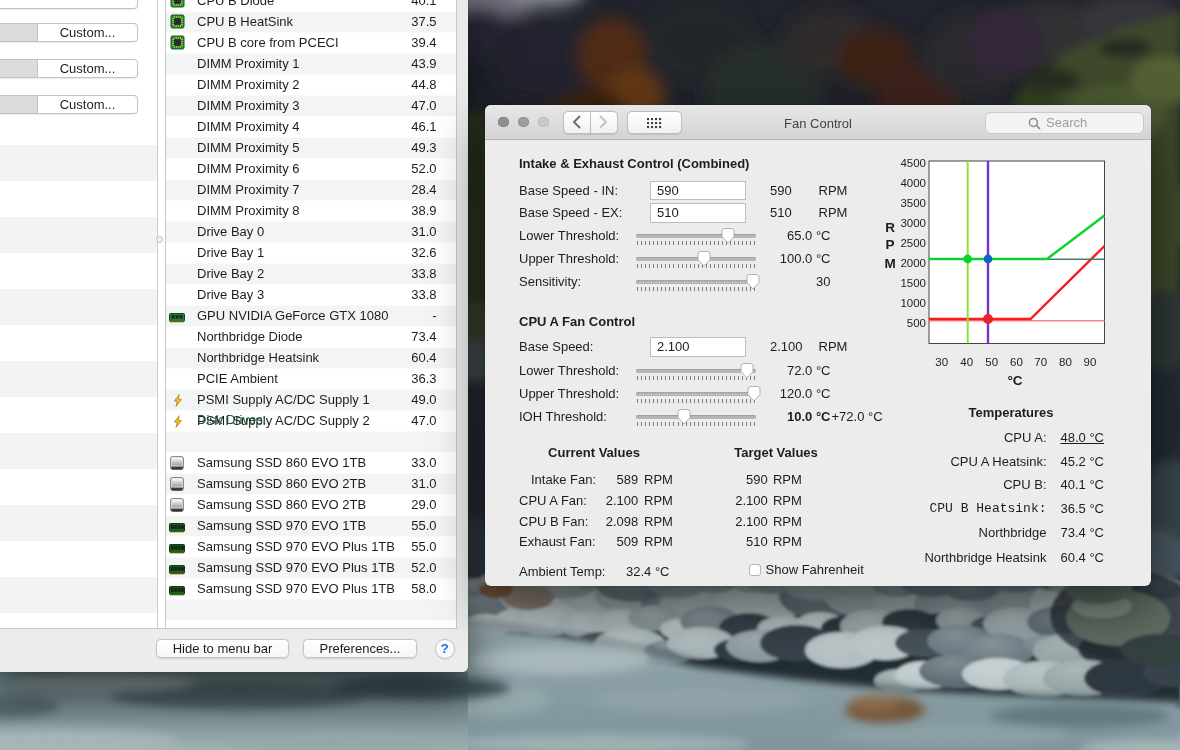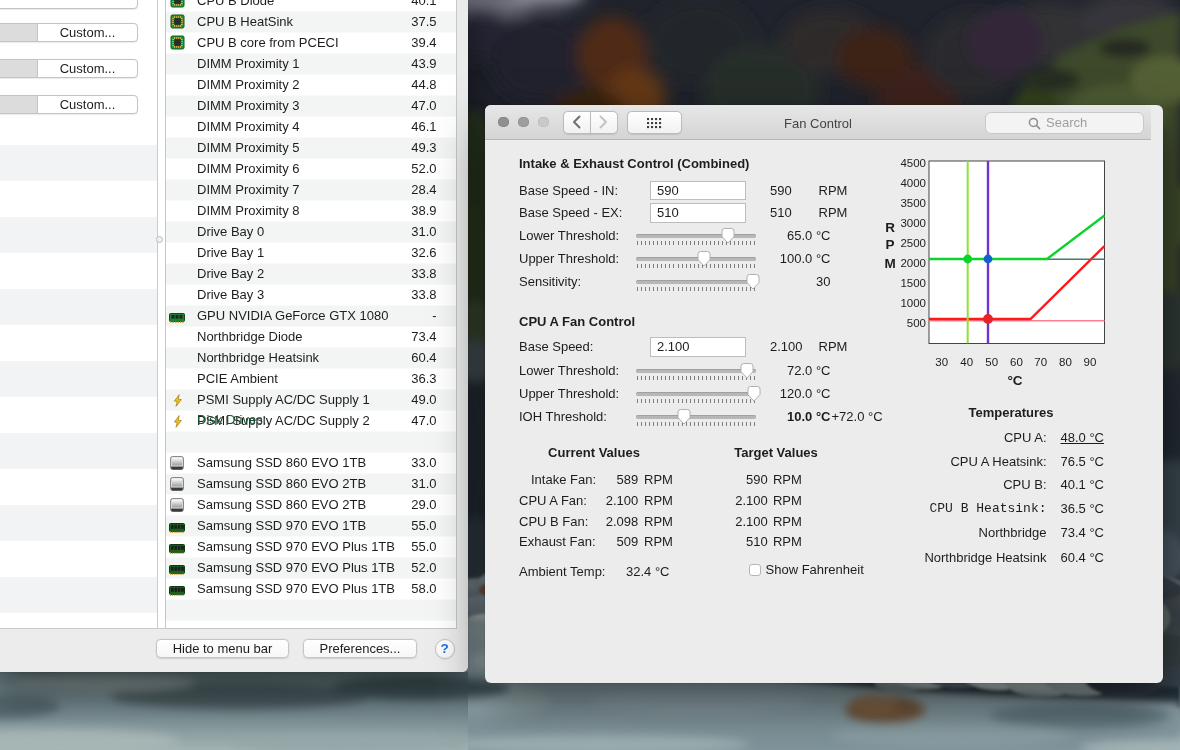--- a/index.html
+++ b/index.html
@@ -26,22 +26,22 @@
  border:1px solid #c6c6c6;border-top:none;box-sizing:border-box;
  background-image:repeating-linear-gradient(to bottom,#f3f4f4 0 21px,#ffffff 21px 42px);
  background-position:0 11.5px;}
 .srow{position:absolute;left:197px;font-size:13px;color:#1d1d1f;line-height:18px;white-space:nowrap;}
 .sval{position:absolute;right:31.5px;font-size:13px;color:#1d1d1f;line-height:18px;text-align:right;}
 .sicon{position:absolute;left:170px;}
 #lbottom{position:absolute;left:0;top:629px;width:468px;height:43px;background:#ececec;border-radius:0 0 6px 0;}
 .btn{position:absolute;background:linear-gradient(#ffffff,#f6f6f6);border:1px solid #c4c4c4;border-radius:4.5px;
  box-shadow:0 .5px 1.5px rgba(0,0,0,.12);font-size:13px;color:#1d1d1f;text-align:center;line-height:17px;box-sizing:border-box;}
 
-#fwin{position:absolute;left:485px;top:105px;width:666px;height:578px;border-radius:6px;
- background:#ececec;box-shadow:0 22px 50px rgba(0,0,0,.55),0 0 1px rgba(0,0,0,.5);padding-left:12px;}
+#fwin{position:absolute;left:485px;top:105px;width:666px;height:481px;border-radius:6px;
+ background:#ececec;box-shadow:0 22px 50px rgba(0,0,0,.55),0 0 1px rgba(0,0,0,.5);}
 #ftitle{position:absolute;left:0;top:0;width:666px;height:35px;border-radius:6px 6px 0 0;
  background:linear-gradient(#e7e7e7,#d4d4d4);border-bottom:1px solid #b6b6b6;box-sizing:border-box;}
 .light{position:absolute;top:11.7px;width:10.6px;height:10.6px;border-radius:50%;}
 .tbtn{position:absolute;top:5.5px;height:23.5px;background:linear-gradient(#ffffff,#f1f1f1);
  border:1px solid #bcbcbc;box-sizing:border-box;box-shadow:0 .5px 1px rgba(0,0,0,.1);}
 #fsearch{position:absolute;left:499.5px;top:7px;width:159.5px;height:22px;border-radius:6px;
  background:#f3f3f3;border:1px solid #c9c9c9;box-sizing:border-box;}
 .input{position:absolute;left:165px;width:95.5px;height:19.5px;background:#fff;border:1px solid #bdbdbd;
  box-sizing:border-box;font-size:13px;color:#1d1d1f;line-height:17.5px;padding-left:6px;}
 .track{position:absolute;left:151px;width:120px;height:4px;background:#b9b9b9;border-radius:2px;
@@ -604,21 +604,21 @@
     <div class="t ra" style="left:202.8px;top:428.3px;width:80px;">510</div>
     <div class="t" style="left:287.9px;top:428.3px;">RPM</div>
     <div class="t" style="left:34px;top:457.5px;">Ambient Temp:</div>
     <div class="t" style="left:141px;top:457.5px;">32.4 °C</div>
     <div class="cbox" style="left:263.5px;top:458.5px;"></div>
     <div class="t" style="left:280.5px;top:455.6px;">Show Fahrenheit</div>
     <div class="t b ca" style="left:446px;top:298.5px;width:160px;">Temperatures</div>
     <div class="t ra" style="left:341.5px;top:324px;width:220px;">CPU A:</div>
     <div class="t ra" style="left:539px;top:324px;width:80px;text-decoration:underline;">48.0 °C</div>
     <div class="t ra" style="left:341.5px;top:347.5px;width:220px;">CPU A Heatsink:</div>
-    <div class="t ra" style="left:539px;top:347.5px;width:80px;">76.5 °C</div>
+    <div class="t ra" style="left:539px;top:347.5px;width:80px;">45.2 °C</div>
     <div class="t ra" style="left:341.5px;top:371px;width:220px;">CPU B:</div>
     <div class="t ra" style="left:539px;top:371px;width:80px;">40.1 °C</div>
     <div class="t ra" style="left:341.5px;top:394.5px;width:220px;font-family:Liberation Mono, monospace;">CPU B Heatsink:</div>
     <div class="t ra" style="left:539px;top:394.5px;width:80px;">36.5 °C</div>
     <div class="t ra" style="left:341.5px;top:418.5px;width:220px;">Northbridge</div>
     <div class="t ra" style="left:539px;top:418.5px;width:80px;">73.4 °C</div>
     <div class="t ra" style="left:341.5px;top:444px;width:220px;">Northbridge Heatsink</div>
     <div class="t ra" style="left:539px;top:444px;width:80px;">60.4 °C</div>
     <svg class="abs" style="left:398px;top:50px;" width="227" height="232" viewBox="0 0 227 232">
       <rect x="46" y="6" width="175.5" height="182.5" fill="#ffffff" stroke="#444" stroke-width="1"></rect>

